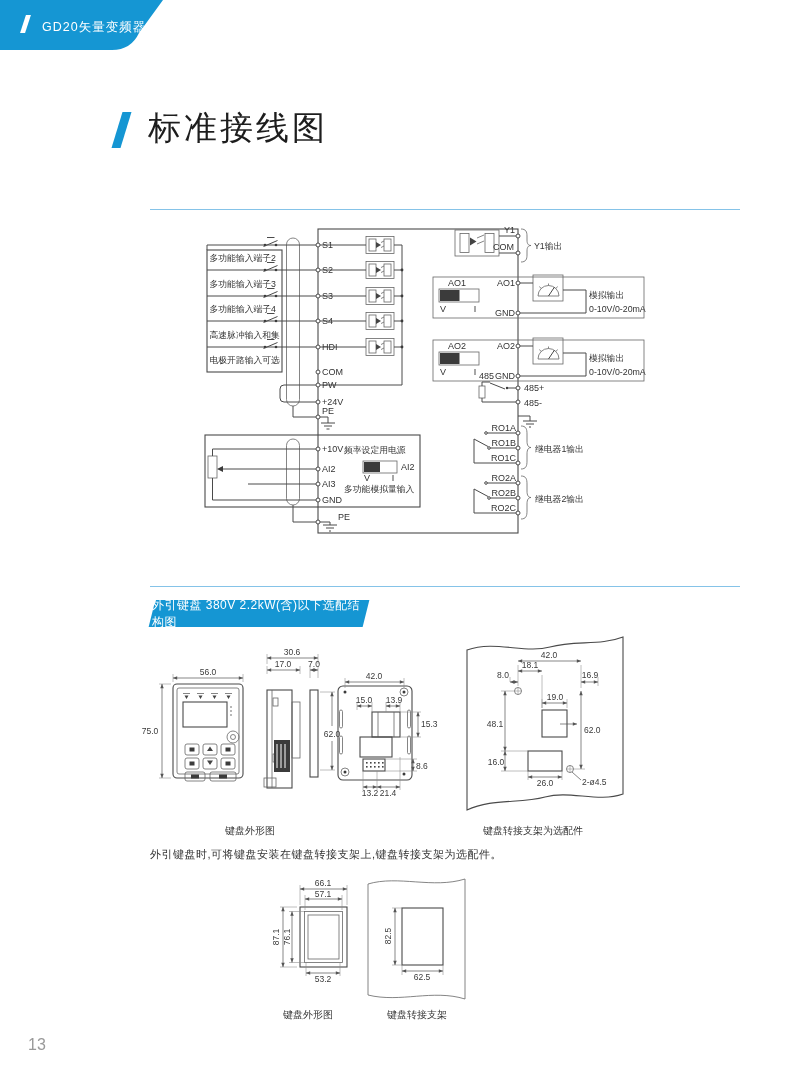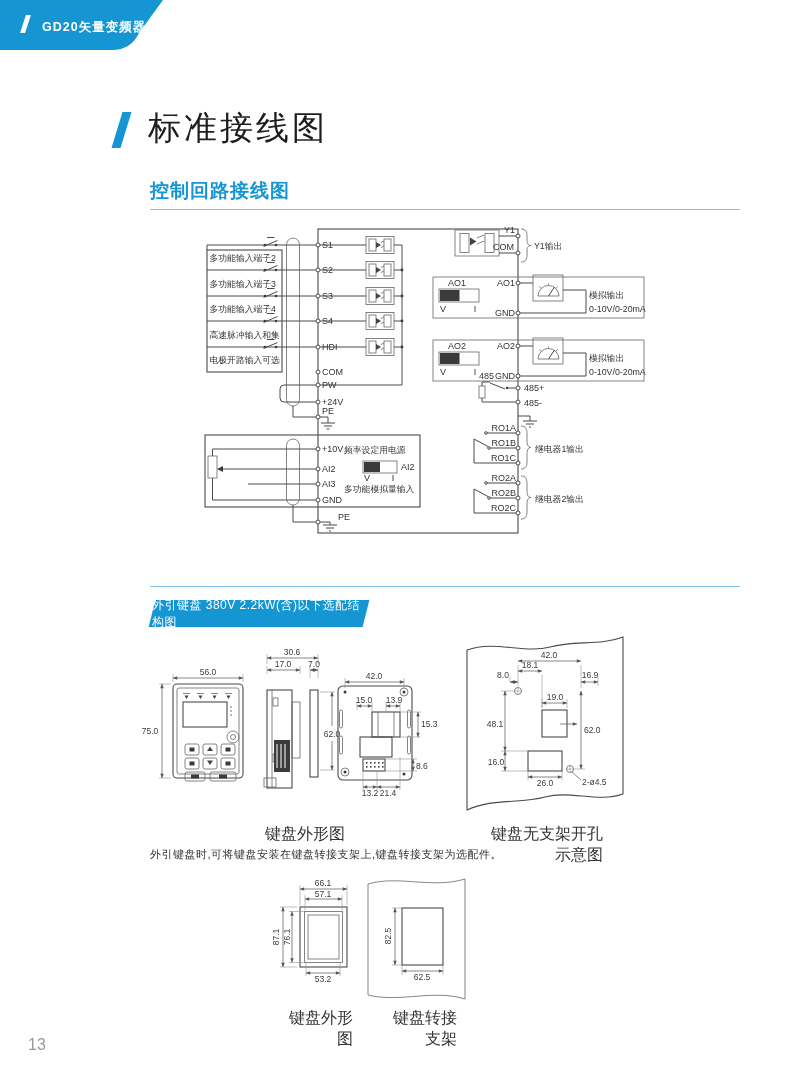--- a/index.html
+++ b/index.html
@@ -15,48 +15,47 @@
   .ext{stroke:#888;stroke-width:0.55;fill:none}
   .term{fill:#fff;stroke:#4a4a4a;stroke-width:1}
   .dot{fill:#3a3a3a}
   .dk{fill:#3b3b3b}
   .dt{font-size:8.5px;fill:#3a3a3a}
   .lbl{font-size:9px;fill:#333}
   .cjk{font-size:8.8px;fill:#333}
   .fig1 .dim{marker-start:url(#aA);marker-end:url(#aA)}
   .fig2 .dim{marker-start:url(#aB);marker-end:url(#aB)}
   .dimE{stroke:#555;stroke-width:0.7;fill:none;marker-end:url(#aA)}
-  .brand-text{left:42px;top:19px;font-size:12.5px;font-weight:bold;color:#fff;letter-spacing:1px}
+  .brand-text{left:42px;top:19px;font-size:12.5px;font-weight:normal;color:#fff;letter-spacing:1px}
   .brand-slash{left:23px;top:15px;width:5px;height:18px;background:#fff;transform:skewX(-18deg)}
   .title-slash{left:117px;top:112px;width:9px;height:36px;background:#1596d3;transform:skewX(-17deg)}
   .doc-title{left:148px;top:106px;font-size:33px;font-weight:400;color:#1d1d1d;letter-spacing:3px}
   .sec-h{font-size:19px;color:#1596d3;font-weight:bold;letter-spacing:1px}
   .rule{height:0;border-top:1.5px solid #85c3e8}
   .banner{left:152px;top:600px;width:214px;height:27px;background:#1596d3;transform:skewX(-14deg);
           display:flex;align-items:center;justify-content:center}
   .banner span{transform:skewX(14deg);color:#fff;font-size:12px;letter-spacing:0.5px}
-  .cap{font-size:16px;color:#333;text-align:right}
+  .cap{font-size:10px;color:#333;text-align:left}
   .note{font-size:11px;color:#333;letter-spacing:0.5px}
   .pagenum{left:28px;top:1036px;font-size:16px;color:#999}
 </style>
 </head>
 <body>
 
 <div class="page">
 
   <svg class="abs" style="left:0;top:0" width="180" height="54">
     <path d="M0,0 H163 L139,33 Q131,50 112,50 H0 Z" fill="#1596d3"></path>
   </svg>
   <div class="abs brand-slash"></div>
   <div class="abs brand-text">GD20矢量变频器</div>
 
   <div class="abs title-slash"></div>
   <div class="abs doc-title">标准接线图</div>
 
-  <div class="abs sec-h" style="left:150px;top:178px">控制回路接线图</div>
   <div class="abs rule" style="left:150px;top:209px;width:590px"></div>
 
   <svg class="wiring" style="left:150px;top:220px" width="520" height="330" viewBox="0 0 520 330">
     <defs>
       <marker id="aW" markerWidth="7" markerHeight="6" refX="6.5" refY="3" orient="auto-start-reverse">
         <path d="M0.5,0.5 L6.5,3 L0.5,5.5 Z" fill="#555"></path>
       </marker>
       <g id="opto">
         <rect x="0" y="0" width="28" height="17" class="thin"></rect>
         <rect x="3" y="2.5" width="7" height="12" class="thin"></rect>
@@ -429,21 +428,21 @@
       <text class="dt" x="555" y="700" text-anchor="middle">19.0</text>
       <text class="dt" x="495" y="727" text-anchor="middle">48.1</text>
       <text class="dt" x="584" y="733">62.0</text>
       <text class="dt" x="496" y="765" text-anchor="middle">16.0</text>
       <text class="dt" x="545" y="786" text-anchor="middle">26.0</text>
       <text class="dt" x="582" y="785">2-ø4.5</text>
     </g>
   </svg>
 
   <div class="abs cap" style="left:225px;top:824px;width:120px">键盘外形图</div>
-  <div class="abs cap" style="left:483px;top:824px;width:120px">键盘无支架开孔示意图</div>
+  <div class="abs cap" style="left:483px;top:824px;width:120px">键盘转接支架为选配件</div>
 
   <div class="abs note" style="left:150px;top:847px">外引键盘时,可将键盘安装在键盘转接支架上,键盘转接支架为选配件。</div>
 
   <svg class="fig2" style="left:250px;top:875px" width="300" height="130" viewBox="250 875 300 130">
     <defs>
       <marker id="aB" markerWidth="7" markerHeight="6" refX="6.5" refY="3" orient="auto-start-reverse">
         <path d="M0.5,0.5 L6.5,3 L0.5,5.5 Z" fill="#555"></path>
       </marker>
     </defs>
 

